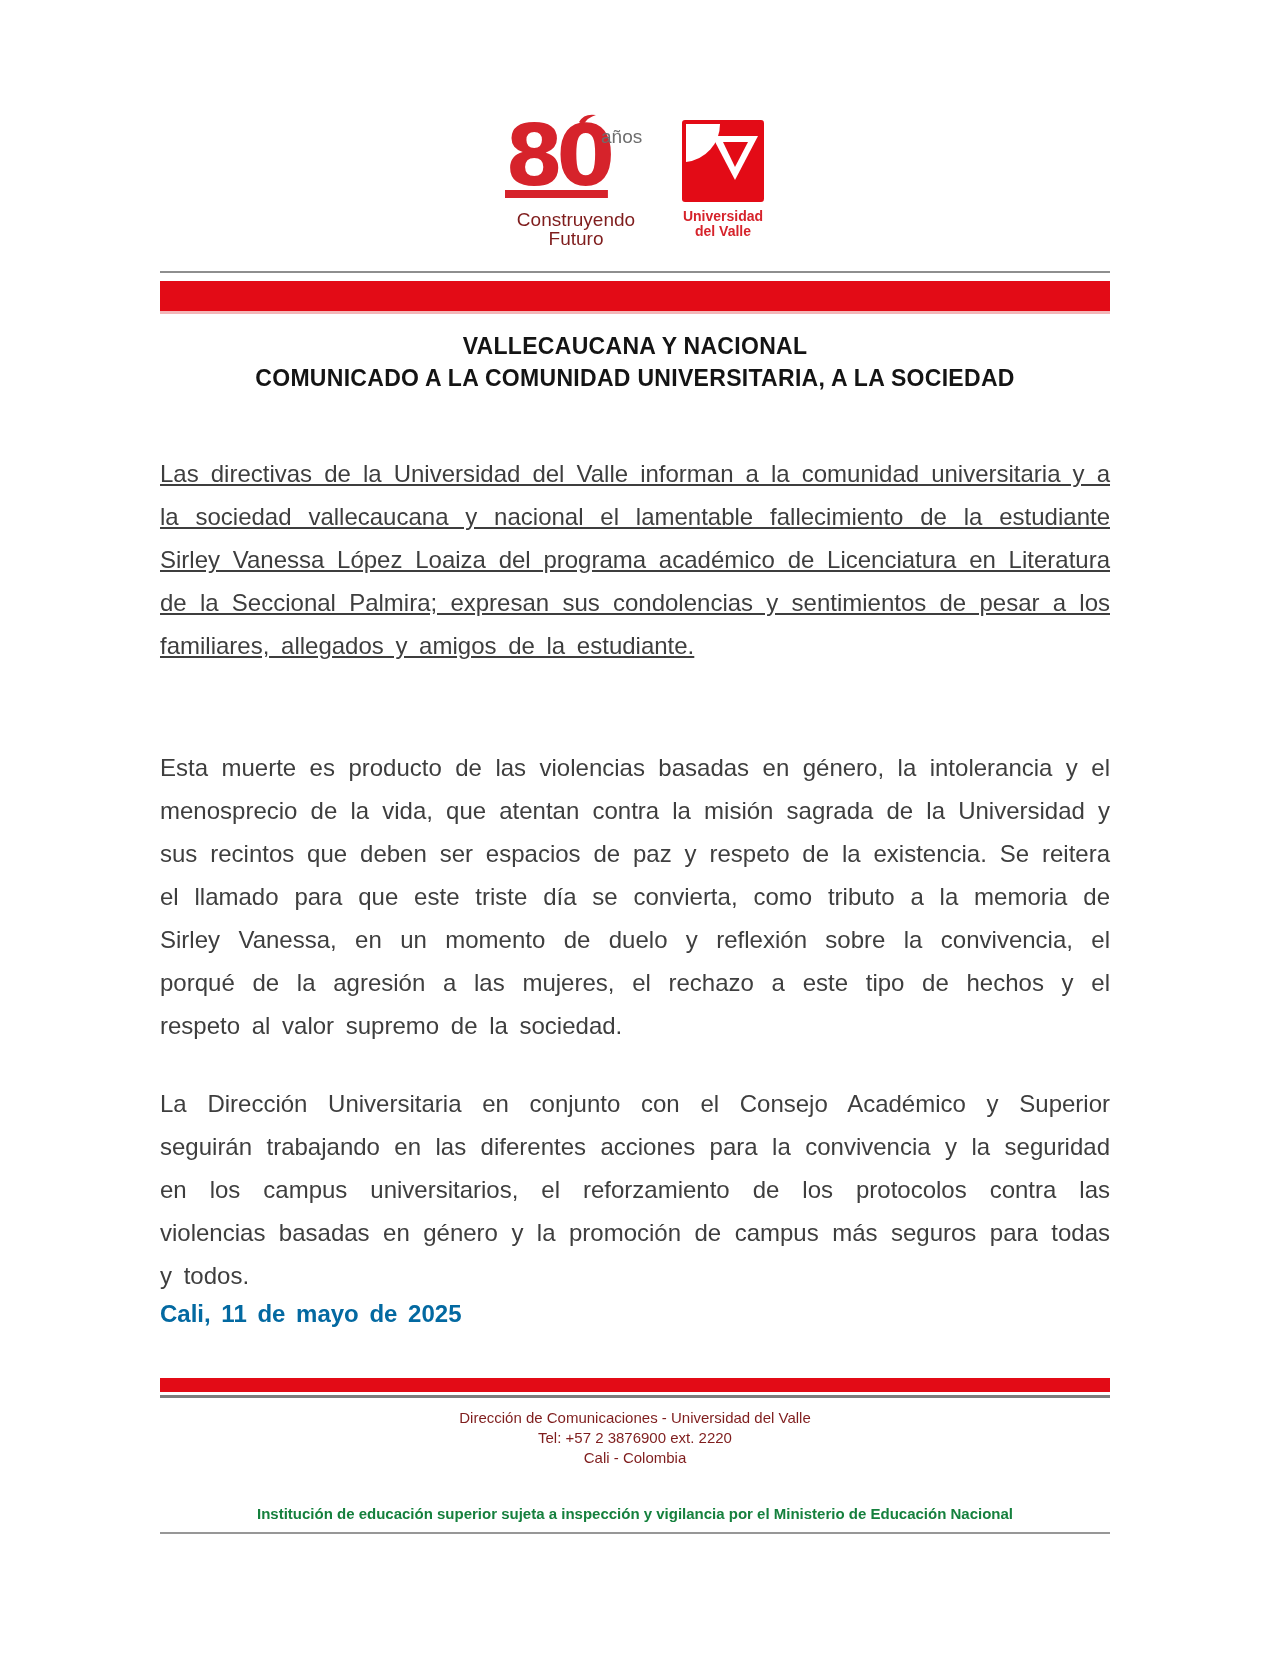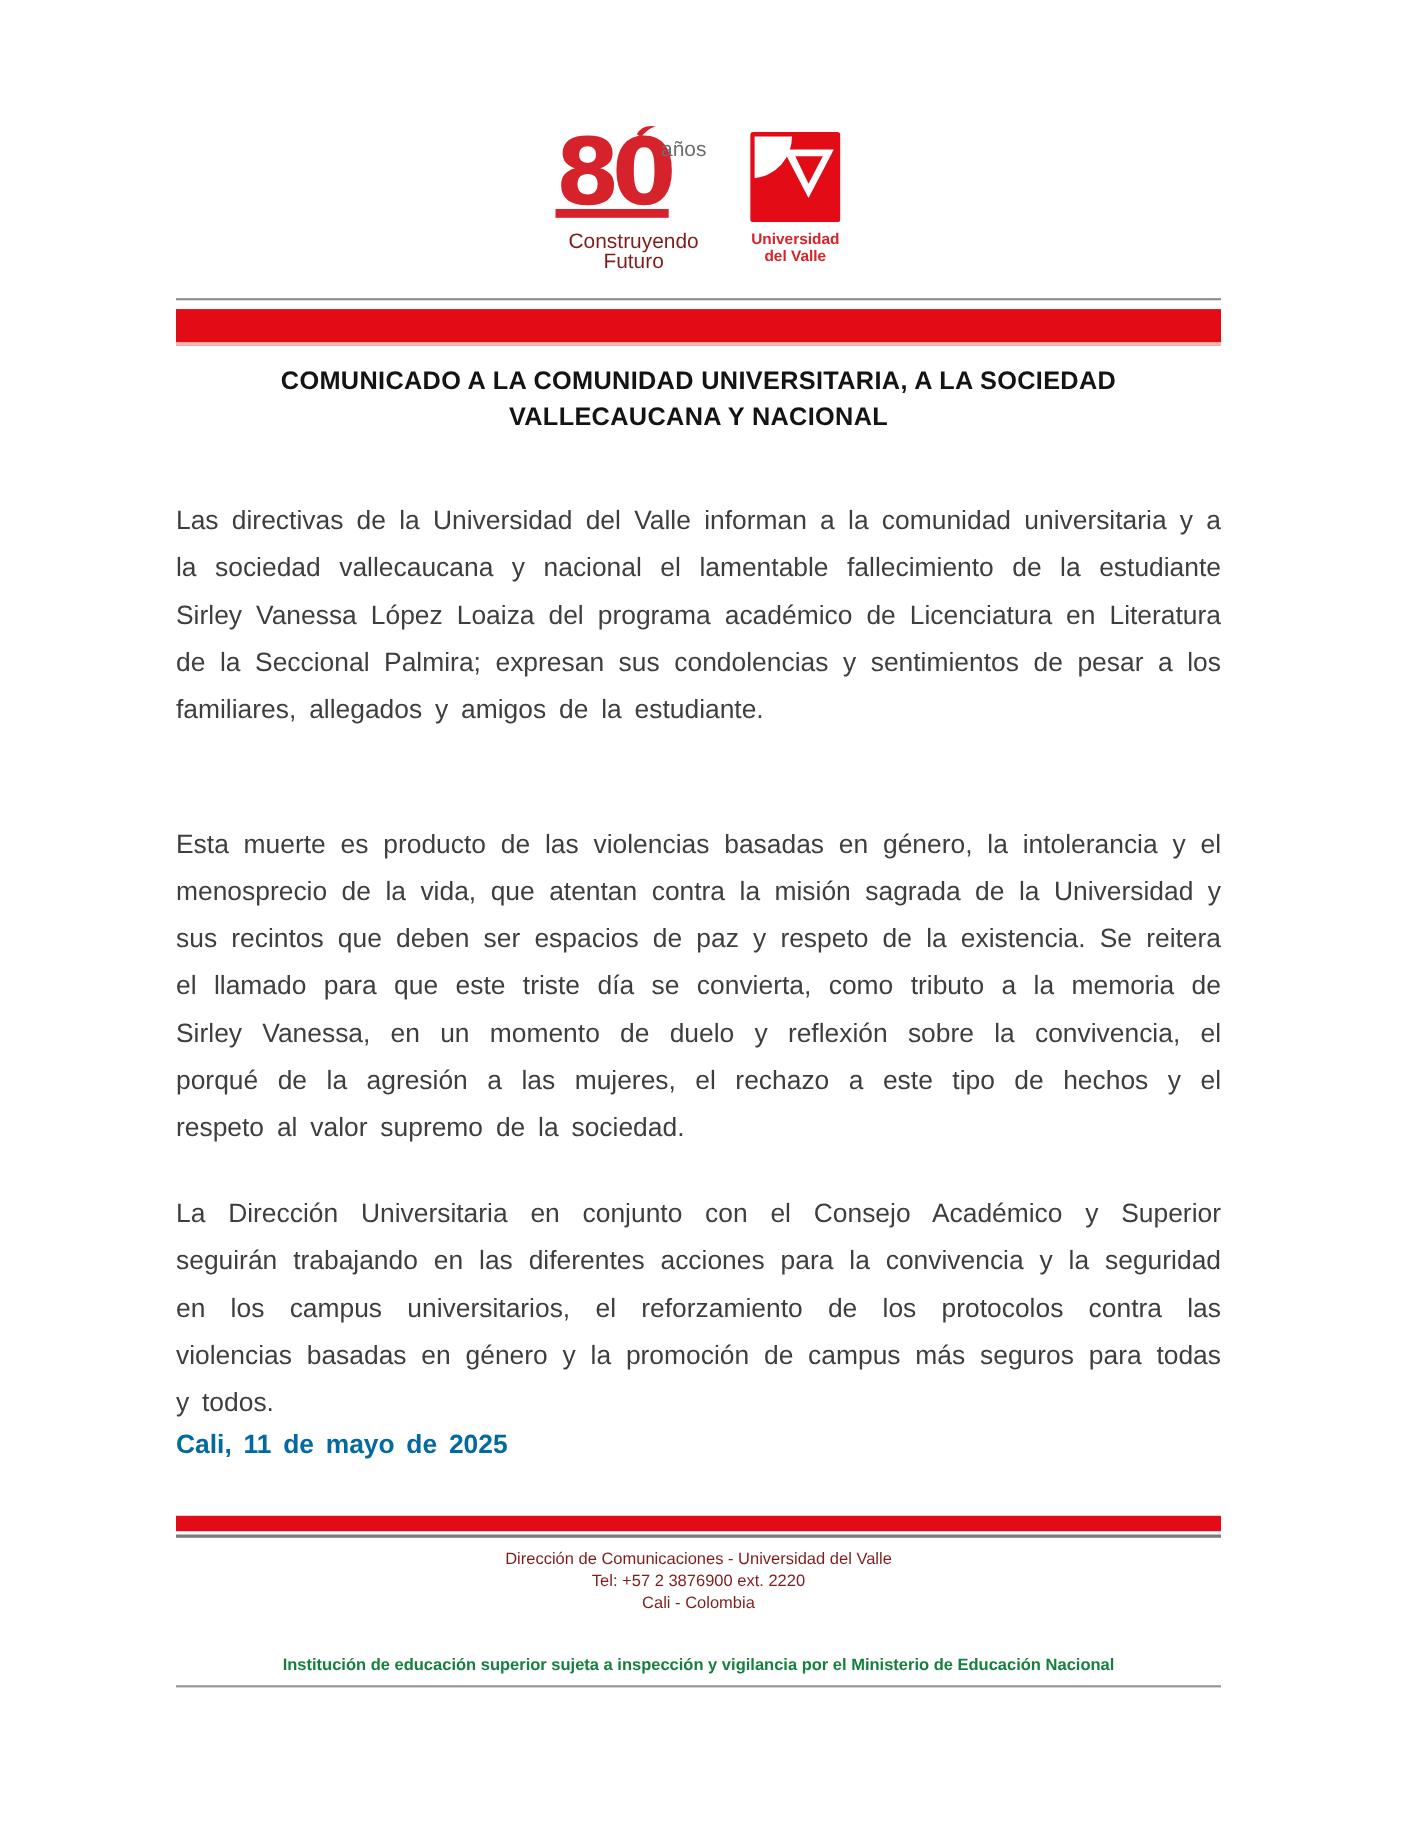--- a/index.html
+++ b/index.html
@@ -36,21 +36,21 @@
   
   .doc-title{
     position:absolute;top:330px;left:160px;width:950px;text-align:center;
     font-weight:bold;font-size:23px;line-height:32px;color:#141414;letter-spacing:0.3px;
   }
   .para{
     position:absolute;left:160px;width:950px;
     font-size:24px;line-height:43px;color:#3e3e3e;
     text-align:justify;word-spacing:5px;
   }
-  .para-1{top:428px;}
+  .para-1{top:428px;text-decoration:underline;}
   .para-2{top:722px;}
   .para-3{top:1058px;}
   .dateline{
     position:absolute;top:1300px;left:160px;width:950px;
     font-weight:bold;font-size:24px;color:#0369a1;word-spacing:4px;
   }
   .footer-address{
     position:absolute;top:1408px;left:160px;width:950px;text-align:center;
     font-weight:normal;font-size:15px;line-height:20px;color:#7f1d1d;
   }
@@ -87,22 +87,22 @@
         <div>Universidad</div>
         <div>del Valle</div>
       </div>
     </div>
   </div>
 
   <div class="rule-top"></div>
   <div class="bar-top"></div>
 
   <div class="doc-title">
+    <div>VALLECAUCANA Y NACIONAL</div>
     <div>COMUNICADO A LA COMUNIDAD UNIVERSITARIA, A LA SOCIEDAD</div>
-    <div>VALLECAUCANA Y NACIONAL</div>
   </div>
 
   <p class="para para-1">Las directivas de la Universidad del Valle informan a la comunidad universitaria y a la sociedad vallecaucana y nacional el lamentable fallecimiento de la estudiante Sirley Vanessa López Loaiza del programa académico de Licenciatura en Literatura de la Seccional Palmira; expresan sus condolencias y sentimientos de pesar a los familiares, allegados y amigos de la estudiante.</p>
   <p class="para para-2">Esta muerte es producto de las violencias basadas en género, la intolerancia y el menosprecio de la vida, que atentan contra la misión sagrada de la Universidad y sus recintos que deben ser espacios de paz y respeto de la existencia. Se reitera el llamado para que este triste día se convierta, como tributo a la memoria de Sirley Vanessa, en un momento de duelo y reflexión sobre la convivencia, el porqué de la agresión a las mujeres, el rechazo a este tipo de hechos y el respeto al valor supremo de la sociedad.</p>
   <p class="para para-3">La Dirección Universitaria en conjunto con el Consejo Académico y Superior seguirán trabajando en las diferentes acciones para la convivencia y la seguridad en los campus universitarios, el reforzamiento de los protocolos contra las violencias basadas en género y la promoción de campus más seguros para todas y todos.</p>
 
   <div class="dateline">Cali, 11 de mayo de 2025</div>
 
   <div class="bar-bottom"></div>
   <div class="rule-bottom1"></div>

